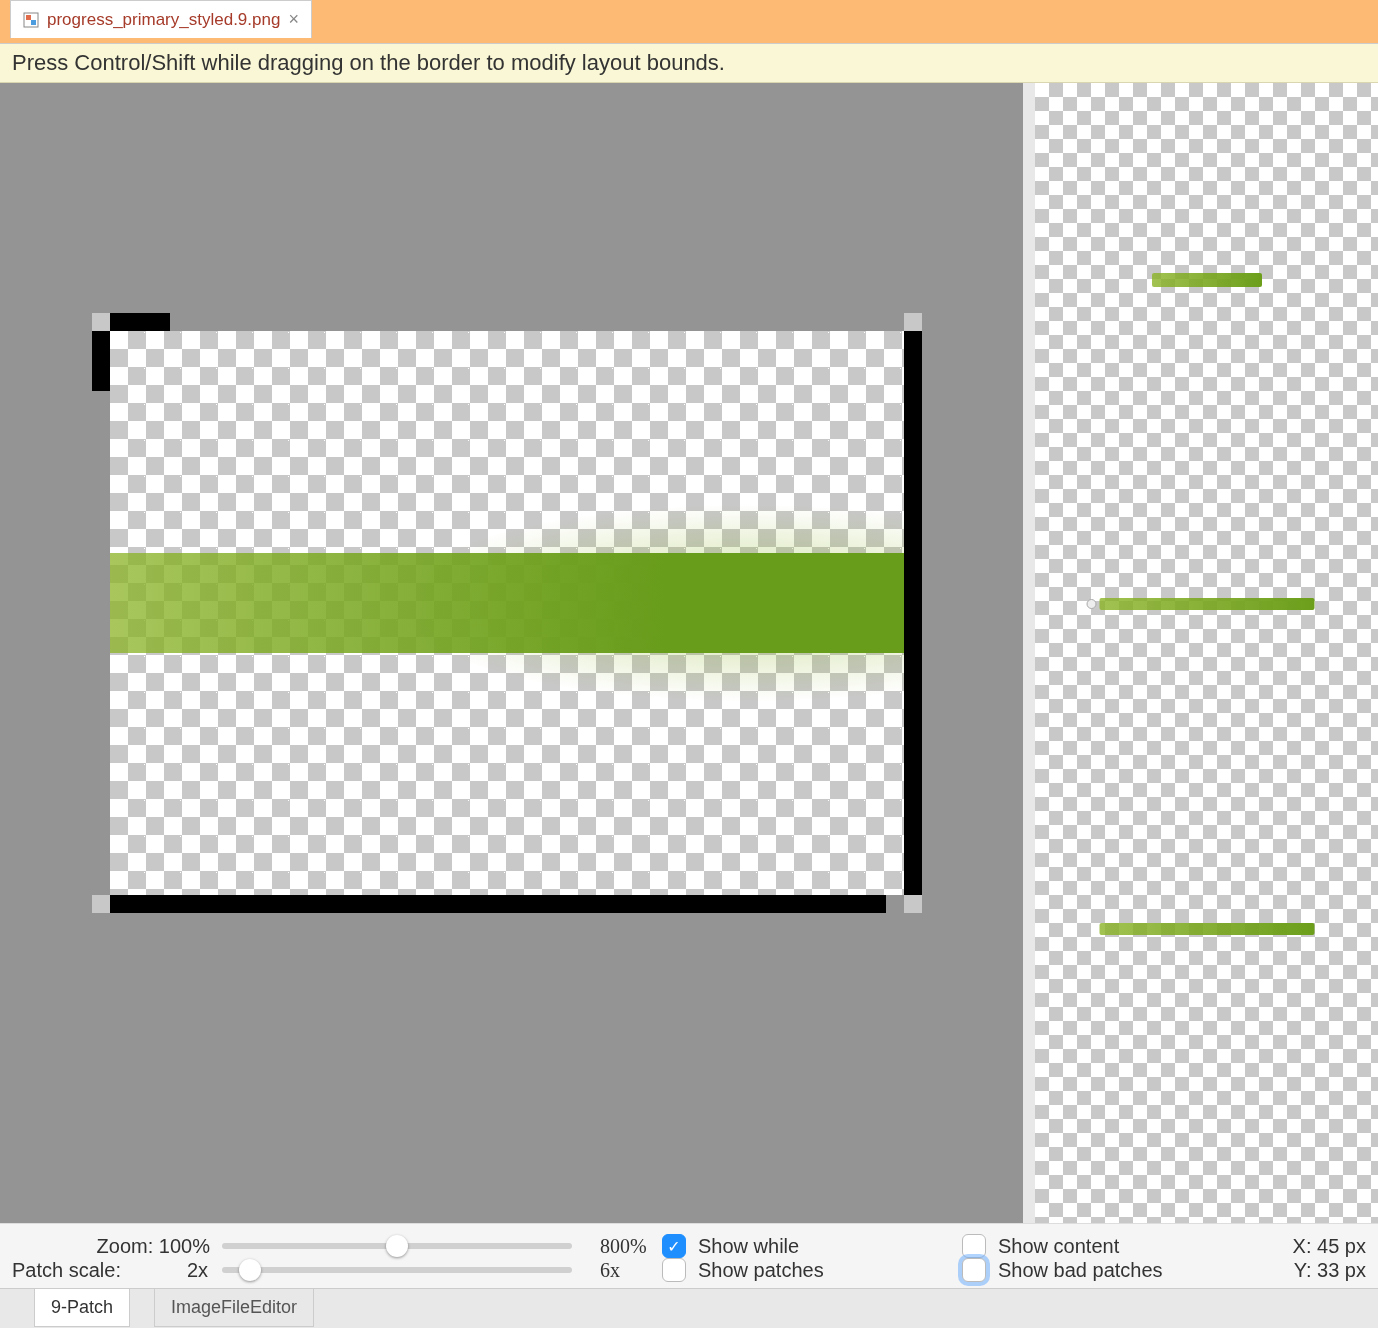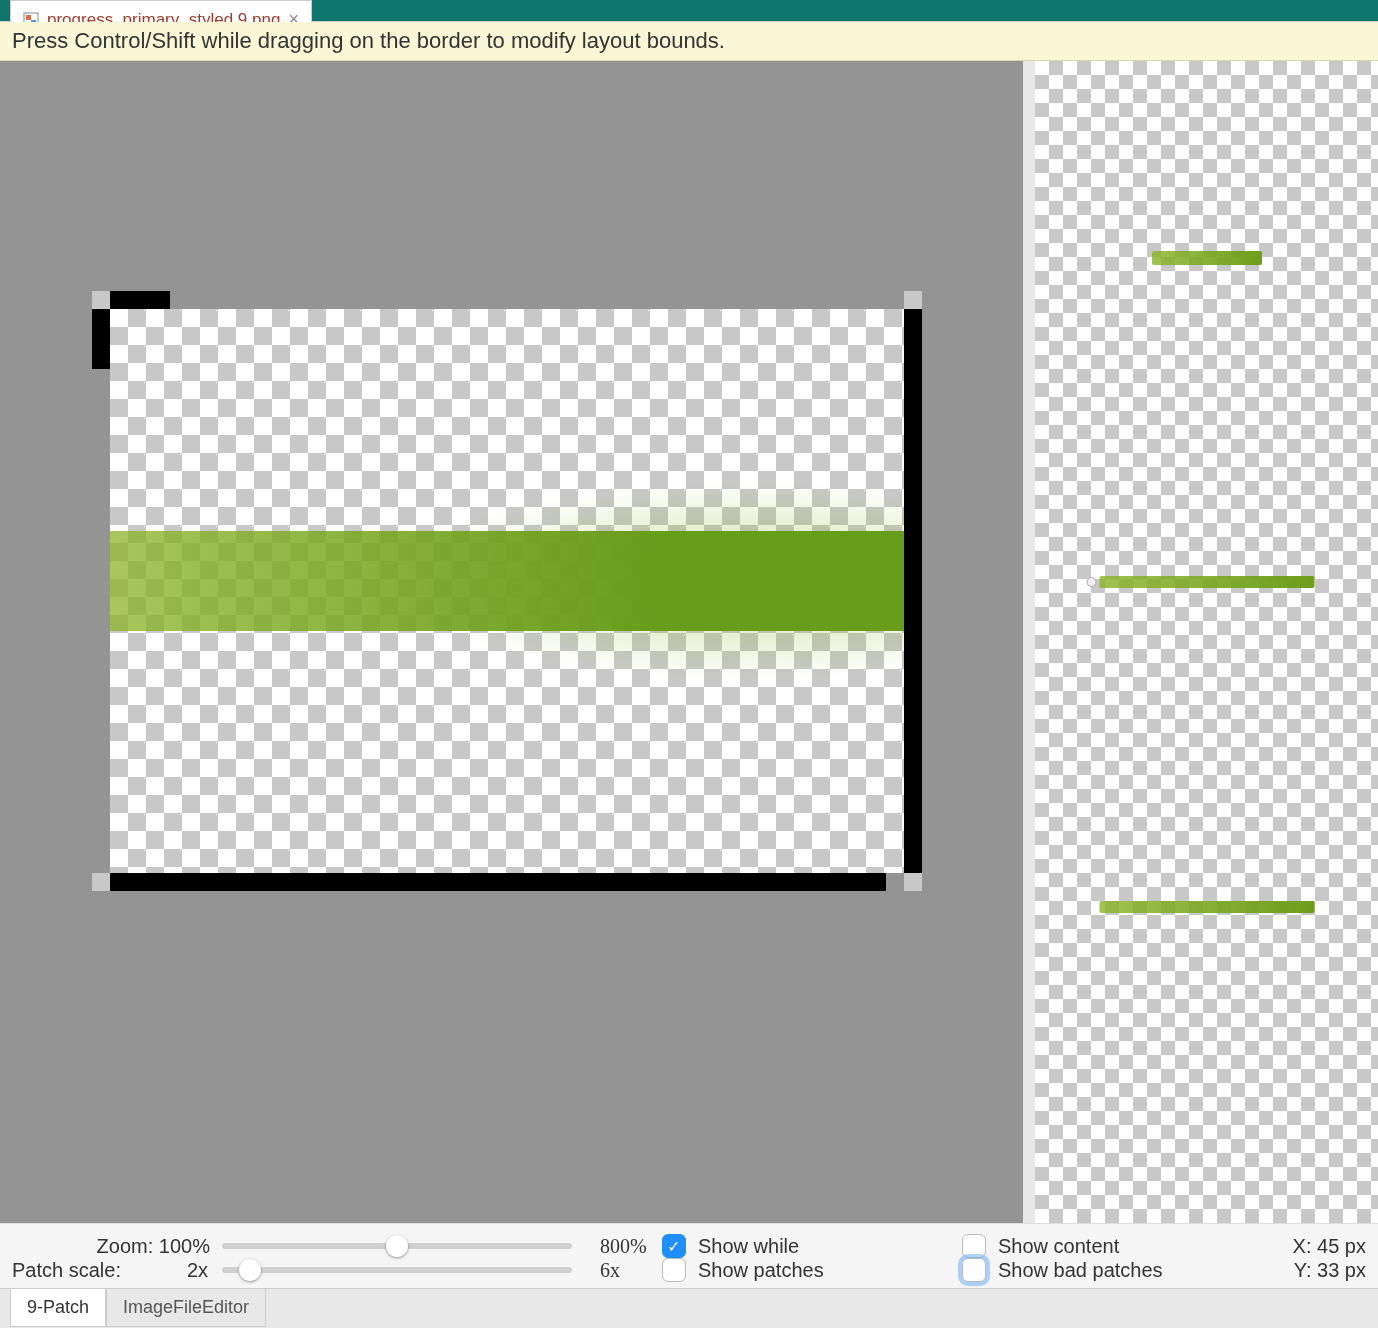--- a/index.html
+++ b/index.html
@@ -10,22 +10,22 @@
   background: #f0f0f0;
   width: 1378px;
   height: 1328px;
   display: flex;
   flex-direction: column;
 }
 
 
 .tab-bar {
   display: flex;
-  background: #0f766e;
-  height: 22px;
+  background: #fdba74;
+  height: 44px;
   border-bottom: 1px solid #ccc;
   padding-left: 10px;
 }
 .file-tab {
   display: flex;
   align-items: center;
   background: #fff;
   border: 1px solid #ccc;
   border-bottom: none;
   padding: 6px 12px;
@@ -217,20 +217,21 @@
   padding-left: 10px;
   align-items: flex-start;
 }
 .bottom-tab {
   padding: 8px 16px;
   font-size: 18px;
   border: 1px solid #ccc;
   border-top: none;
   background: #e8e8e8;
   color: #555;
+  margin-left: 24px;
 }
 .bottom-tab.active {
   background: #fff;
   color: #333;
 }
 </style>
 </head>
 <body>
 
 <div class="tab-bar">

